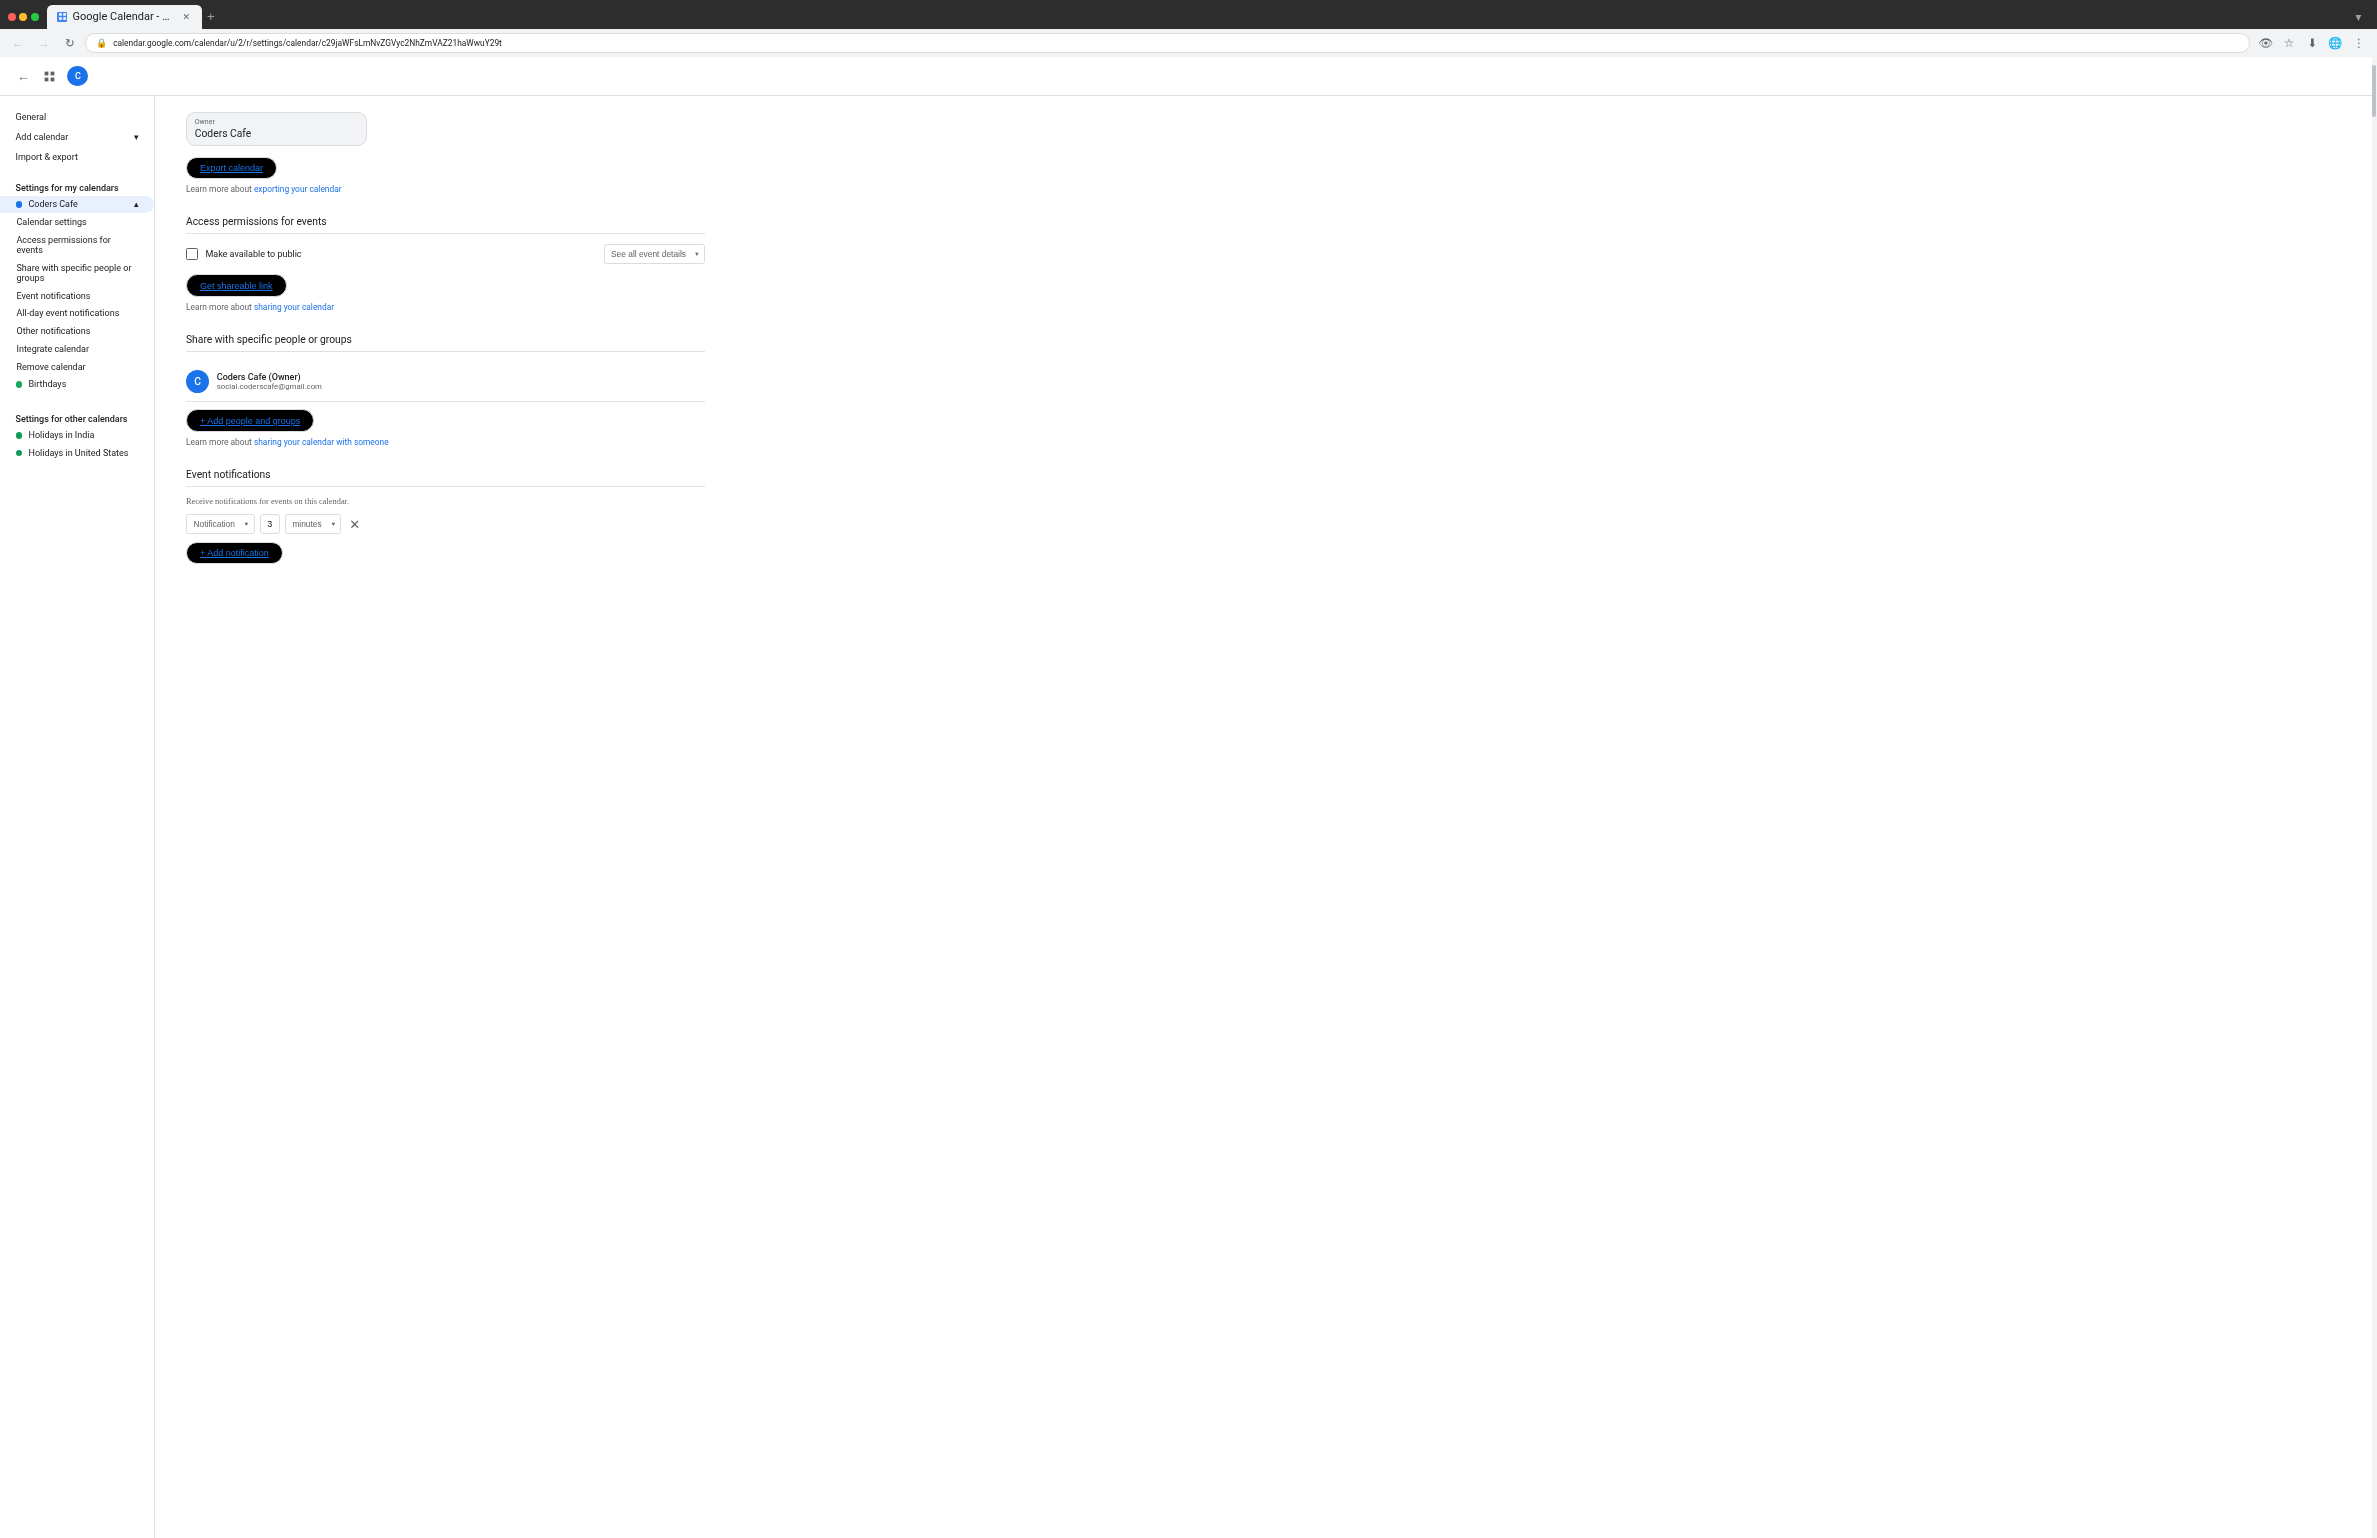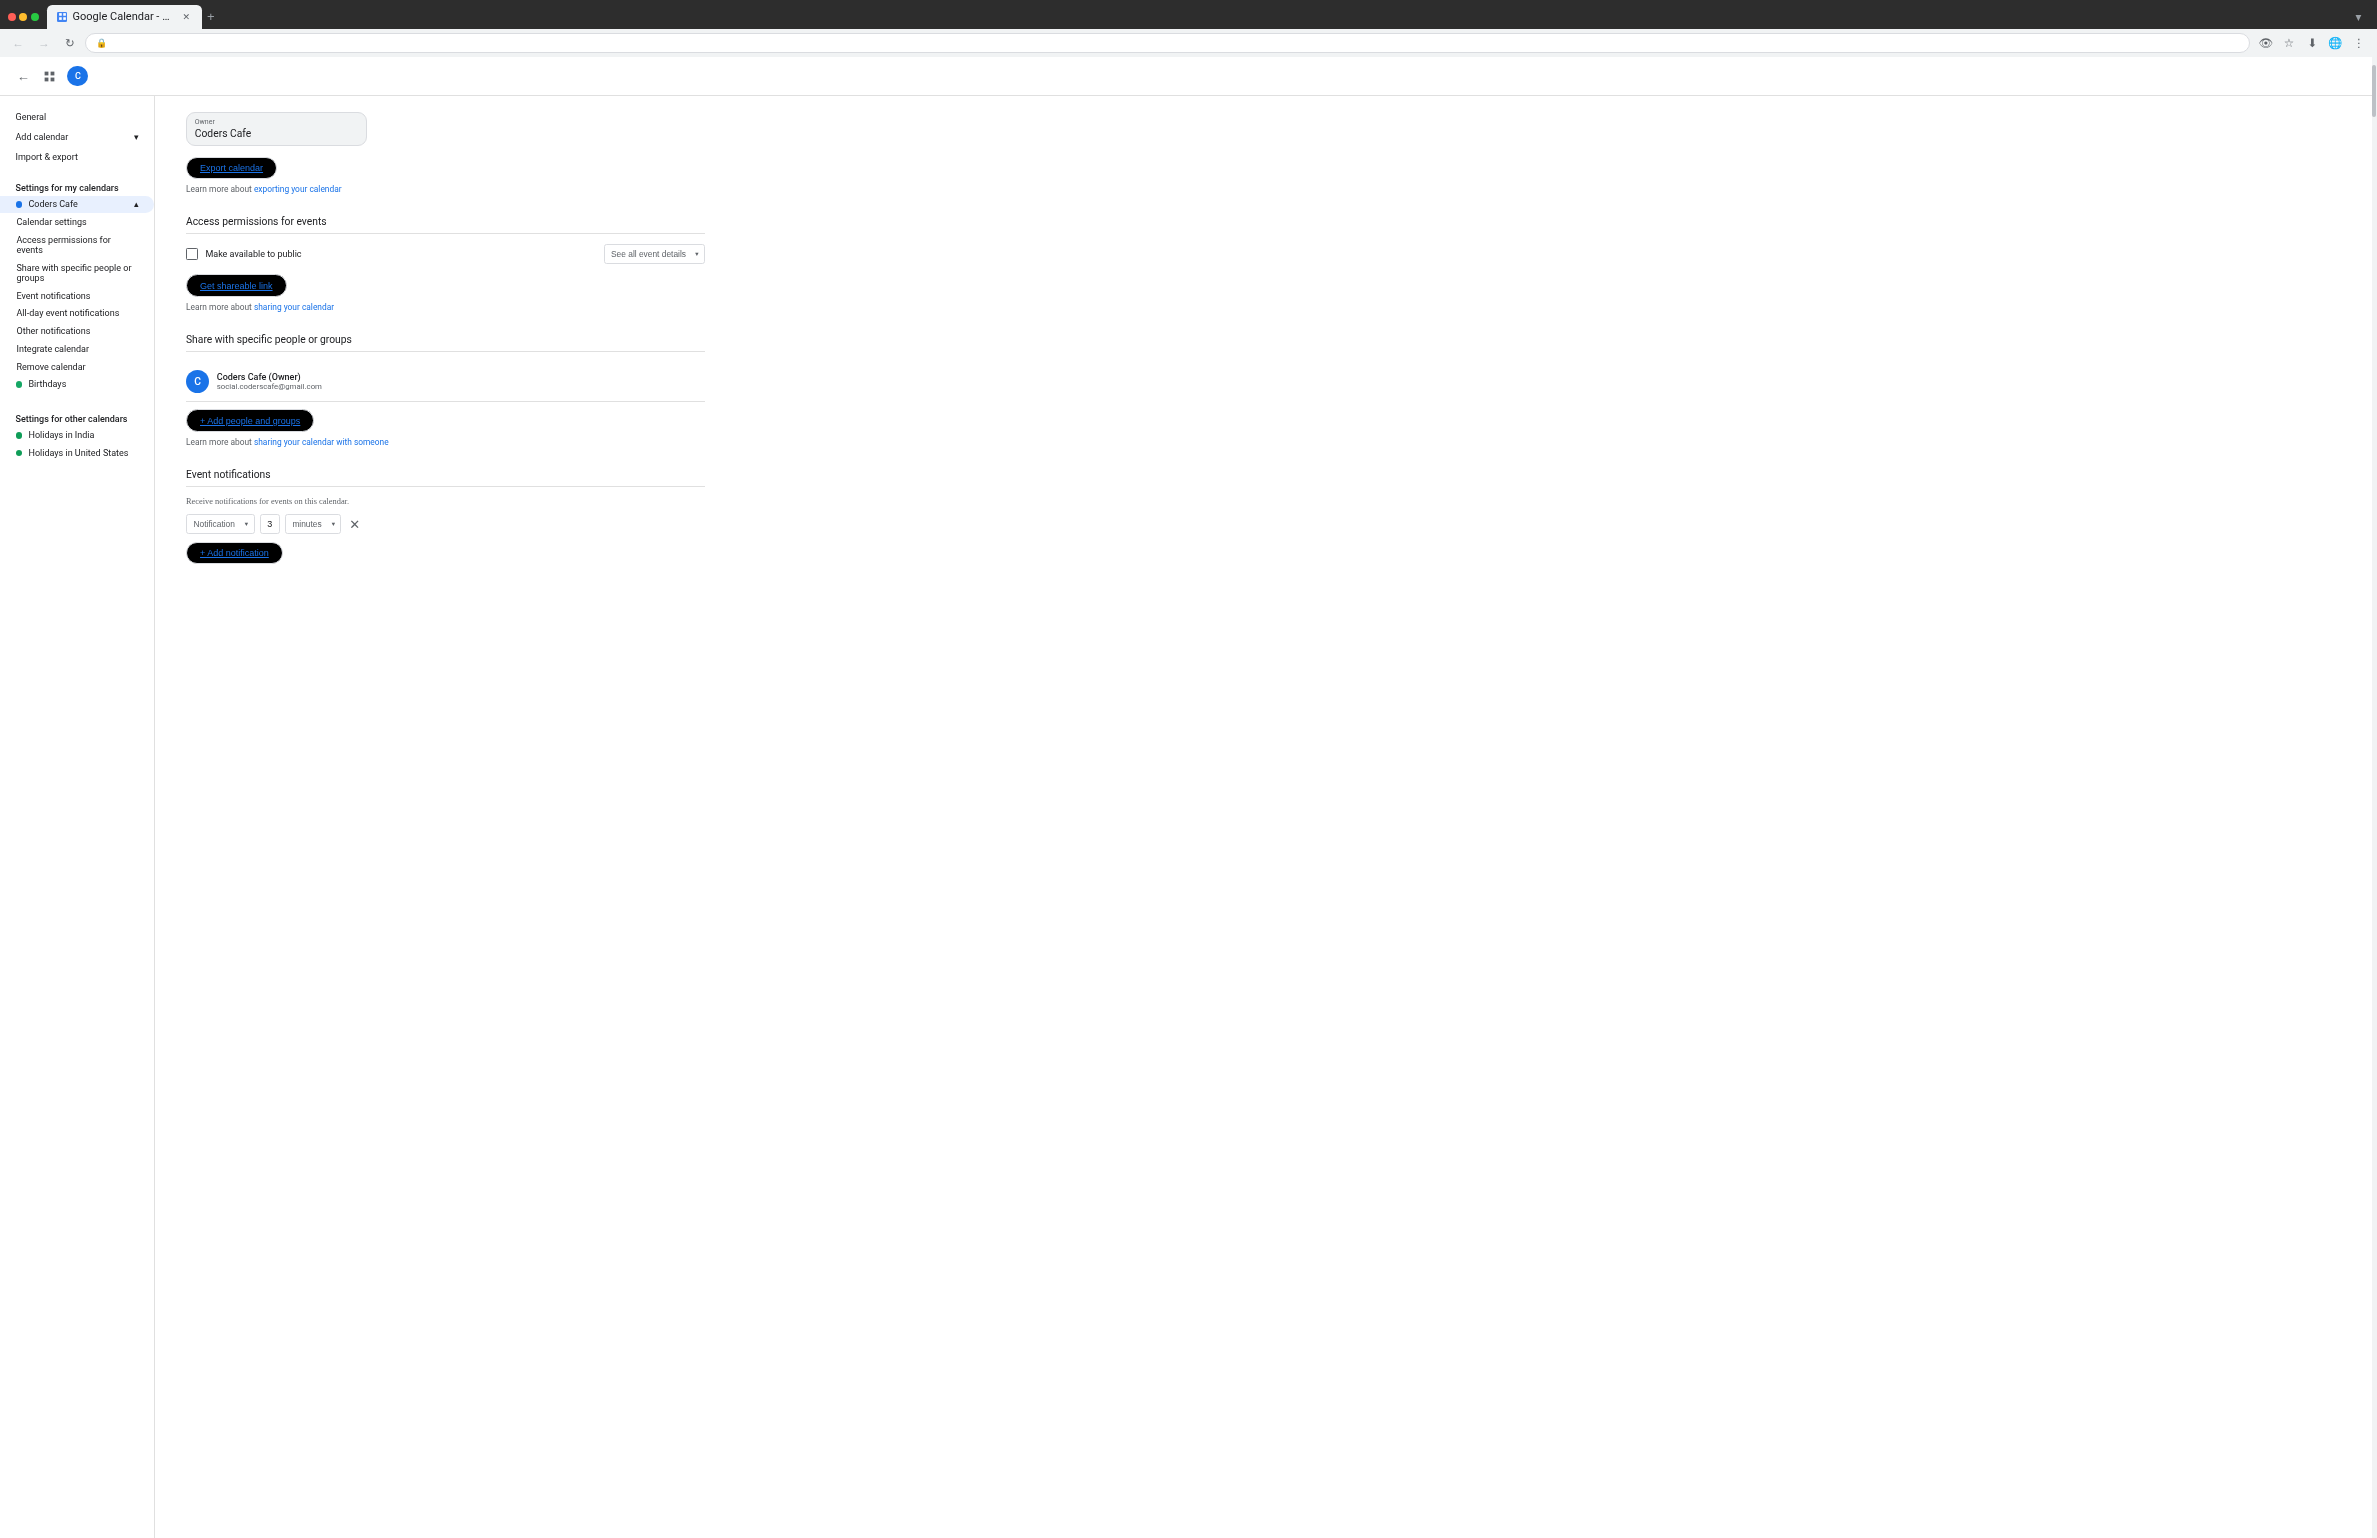--- a/index.html
+++ b/index.html
@@ -592,20 +592,21 @@
     <div style="color:#9aa0a6; font-size:11.6px; padding: 2.6px 7.8px; cursor:pointer;">▾</div>
   </div>
 </div>
 
 <div class="browser-toolbar">
   <button class="toolbar-nav-btn disabled">←</button>
   <button class="toolbar-nav-btn disabled">→</button>
   <button class="toolbar-nav-btn">↻</button>
   <div class="address-bar">
     <span style="color:#5f6368; font-size:9px;">🔒</span>
+    <span class="address-bar-url">calendar.google.com/calendar/u/2/r/settings/calendar/c29jaWFsLmNvZGVyc2NhZmVAZ21haWwuY29t</span>
   </div>
   <div class="toolbar-right">
     <button class="toolbar-icon-btn">👁</button>
     <button class="toolbar-icon-btn">☆</button>
     <button class="toolbar-icon-btn">⬇</button>
     <button class="toolbar-icon-btn">🌐</button>
     <button class="toolbar-icon-btn">⋮</button>
   </div>
 </div>
 

